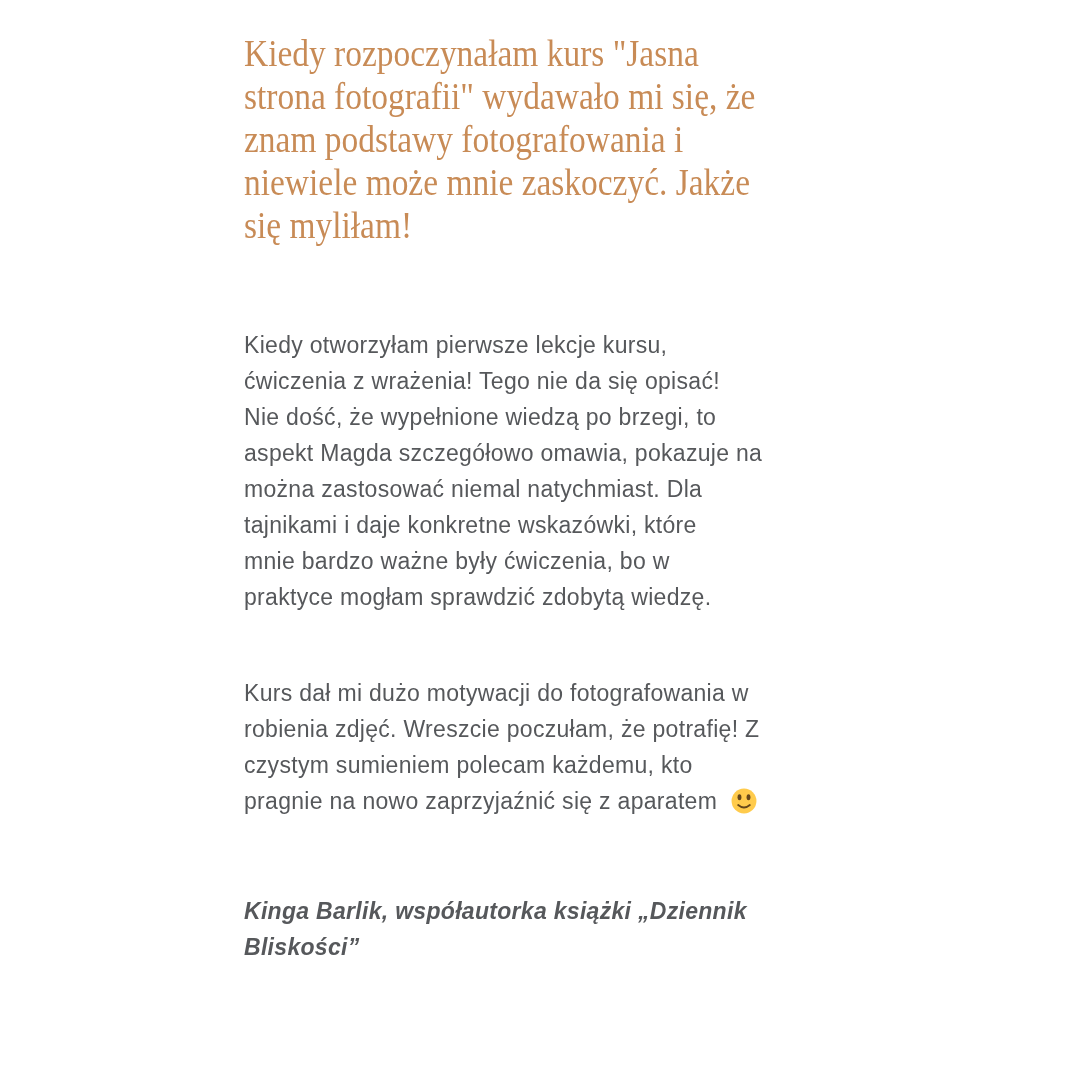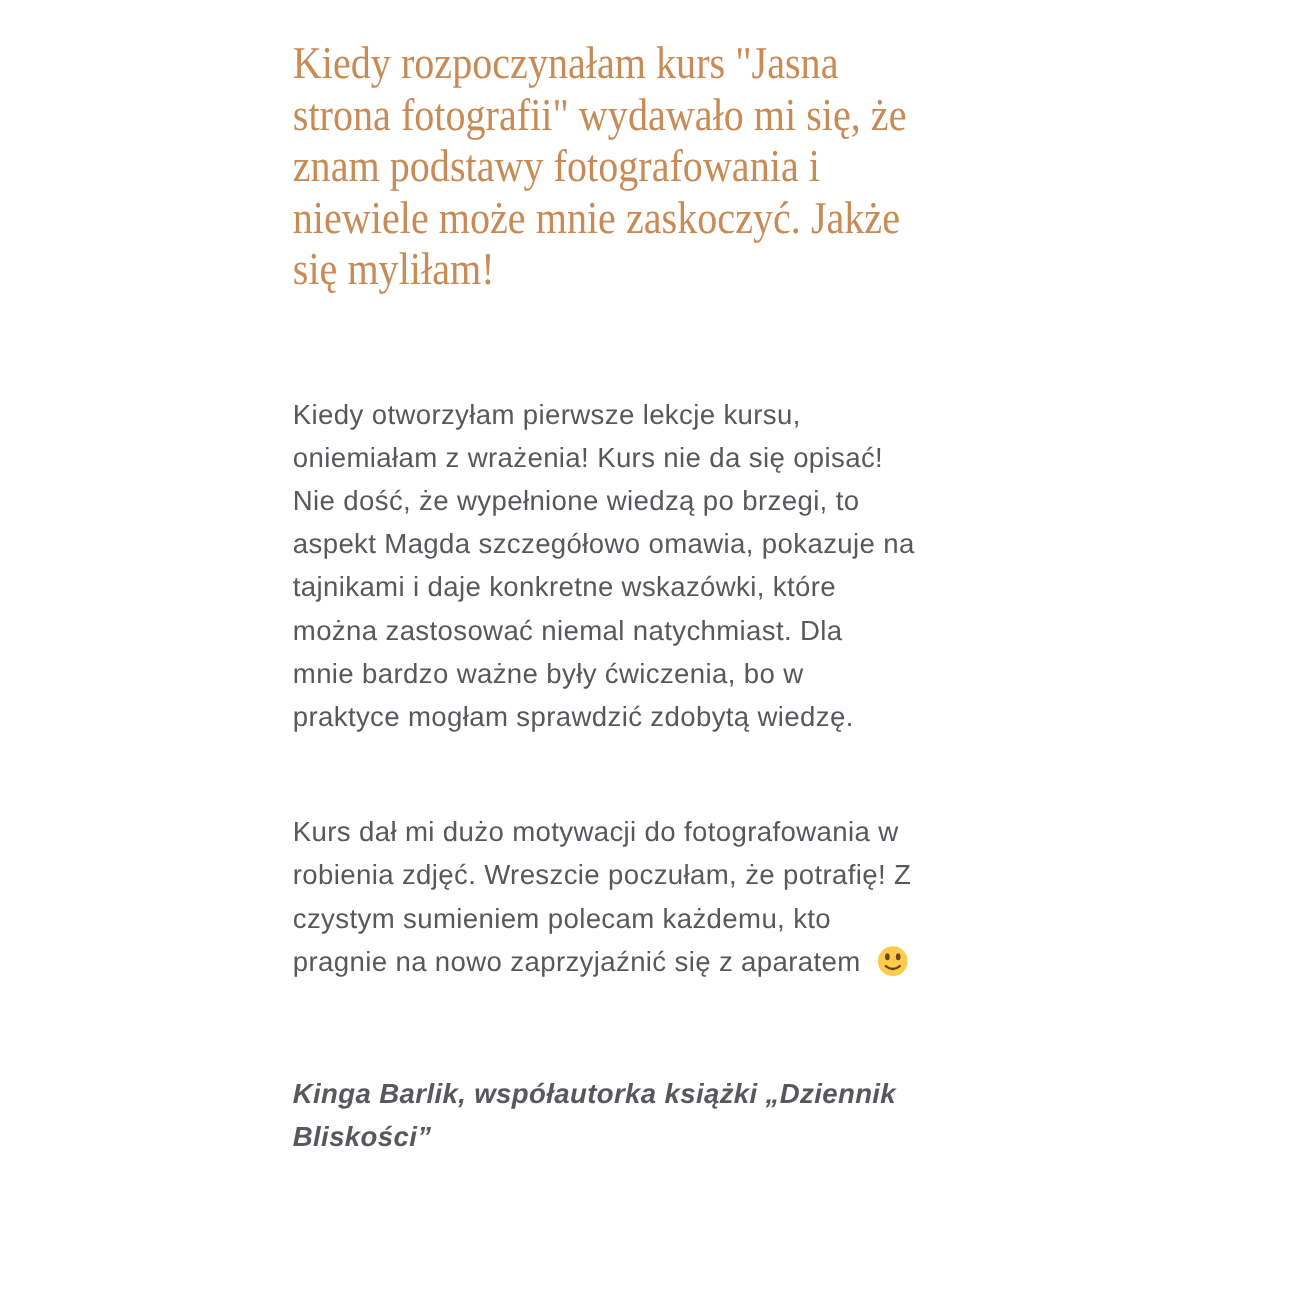--- a/index.html
+++ b/index.html
@@ -74,25 +74,25 @@
     <h1 class="heading">
       <span class="hline">Kiedy rozpoczynałam kurs "Jasna</span>
       <span class="hline">strona fotografii" wydawało mi się, że</span>
       <span class="hline">znam podstawy fotografowania i</span>
       <span class="hline">niewiele może mnie zaskoczyć. Jakże</span>
       <span class="hline">się myliłam!</span>
     </h1>
 
     <div class="para para-1">
       <span class="bline">Kiedy otworzyłam pierwsze lekcje kursu,</span>
-      <span class="bline">oniemiałam z wrażenia! Kurs nie da się opisać!</span>
+      <span class="bline">ćwiczenia z wrażenia! Tego nie da się opisać!</span>
       <span class="bline">Nie dość, że wypełnione wiedzą po brzegi, to</span>
       <span class="bline">aspekt Magda szczegółowo omawia, pokazuje na</span>
+      <span class="bline">można zastosować niemal natychmiast. Dla</span>
       <span class="bline">tajnikami i daje konkretne wskazówki, które</span>
-      <span class="bline">można zastosować niemal natychmiast. Dla</span>
       <span class="bline">mnie bardzo ważne były ćwiczenia, bo w</span>
       <span class="bline">praktyce mogłam sprawdzić zdobytą wiedzę.</span>
     </div>
 
     <div class="para para-2">
       <span class="bline">Kurs dał mi dużo motywacji do fotografowania w</span>
       <span class="bline">robienia zdjęć. Wreszcie poczułam, że potrafię! Z</span>
       <span class="bline">czystym sumieniem polecam każdemu, kto</span>
       <span class="emoji-line">
         <span>pragnie na nowo zaprzyjaźnić się z aparatem</span>

